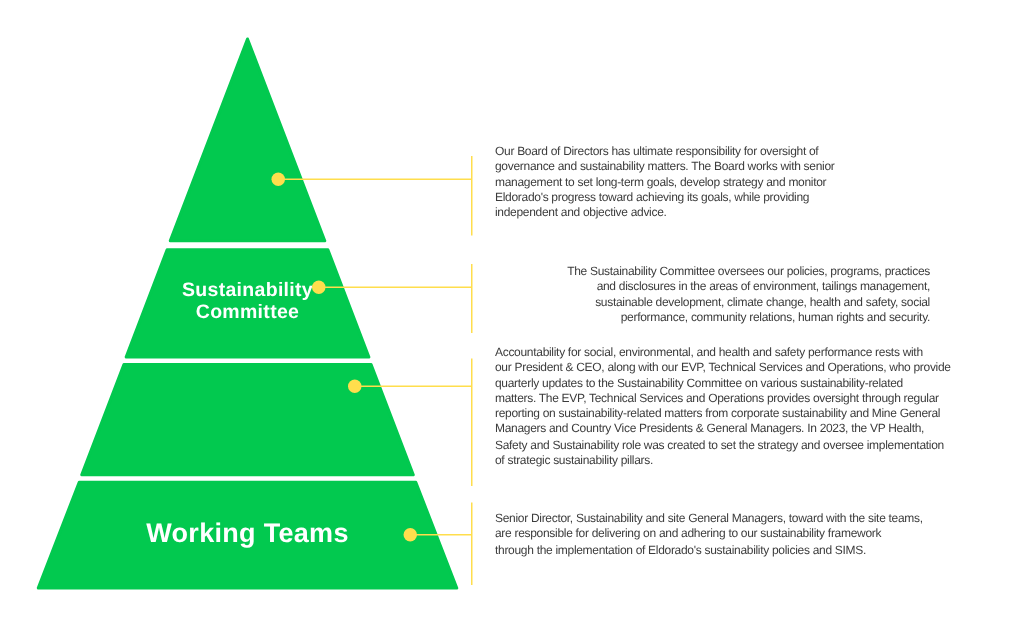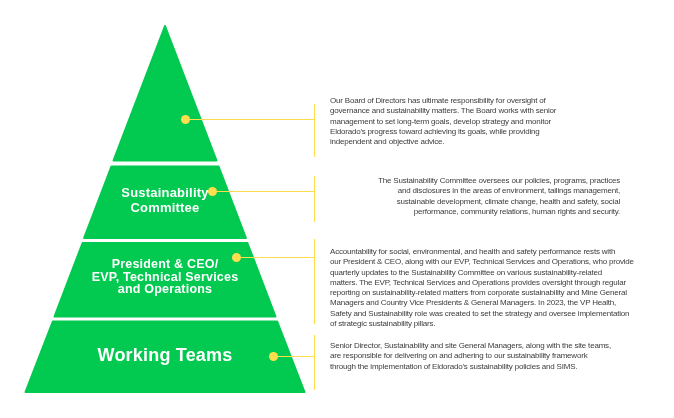--- a/index.html
+++ b/index.html
@@ -43,40 +43,37 @@
   .para{
     position:absolute;
     color:var(--body_text);
     font-size:8px;
     line-height:10.3px;
     letter-spacing:-0.2px;
     white-space:pre-line;
   }
   .para-board{left:330px;top:96px;width:280px;}
   .para-sustainability{left:330px;top:176px;width:290px;text-align:right;}
-  .para-president{left:330px;top:247px;width:344px;}
+  .para-president{left:330px;top:230px;width:344px;}
   .para-working{left:330px;top:341px;width:330px;}
 </style>
 </head>
 <body>
 
 <div class="stage">
 
   <svg class="pyramid-svg" width="674" height="418" viewBox="0 0 674 418">
     <polygon class="level-poly" points="165,26 216.5,160.5 113.5,160.5"></polygon>
     <polygon class="level-poly" points="111.4,166.5 218.6,166.5 245.9,238 84.1,238"></polygon>
     <polygon class="level-poly" points="82.6,243 247.4,243 275.5,316.5 54.5,316.5"></polygon>
     <polygon class="level-poly" points="52.8,321.5 277.2,321.5 304.5,392 25.5,392"></polygon>
   </svg>
 
   <div class="level-label label-sustainability">Sustainability
 Committee</div>
-  <div class="level-label label-president">President &amp; CEO/
-EVP, Technical Services
-and Operations</div>
   <div class="level-label label-working">Working Teams</div>
 
   <div class="dot" style="left:180.5px;top:115px;"></div>
   <div class="hline" style="left:185px;top:118.8px;width:129px;"></div>
   <div class="vbar" style="left:313.5px;top:103.5px;height:53.5px;"></div>
 
   <div class="dot" style="left:208.2px;top:186.8px;"></div>
   <div class="hline" style="left:212.7px;top:190.5px;width:101.3px;"></div>
   <div class="vbar" style="left:313.5px;top:176px;height:46px;"></div>
 
@@ -98,17 +95,17 @@
 sustainable development, climate change, health and safety, social
 performance, community relations, human rights and security.</div>
   <div class="para para-president">Accountability for social, environmental, and health and safety performance rests with
 our President &amp; CEO, along with our EVP, Technical Services and Operations, who provide
 quarterly updates to the Sustainability Committee on various sustainability-related
 matters. The EVP, Technical Services and Operations provides oversight through regular
 reporting on sustainability-related matters from corporate sustainability and Mine General
 Managers and Country Vice Presidents &amp; General Managers. In 2023, the VP Health,
 Safety and Sustainability role was created to set the strategy and oversee implementation
 of strategic sustainability pillars.</div>
-  <div class="para para-working">Senior Director, Sustainability and site General Managers, along with the site teams,
+  <div class="para para-working">Senior Director, Sustainability and site General Managers, toward with the site teams,
 are responsible for delivering on and adhering to our sustainability framework
 through the implementation of Eldorado's sustainability policies and SIMS.</div>
 
 </div>
 
 </body></html>

